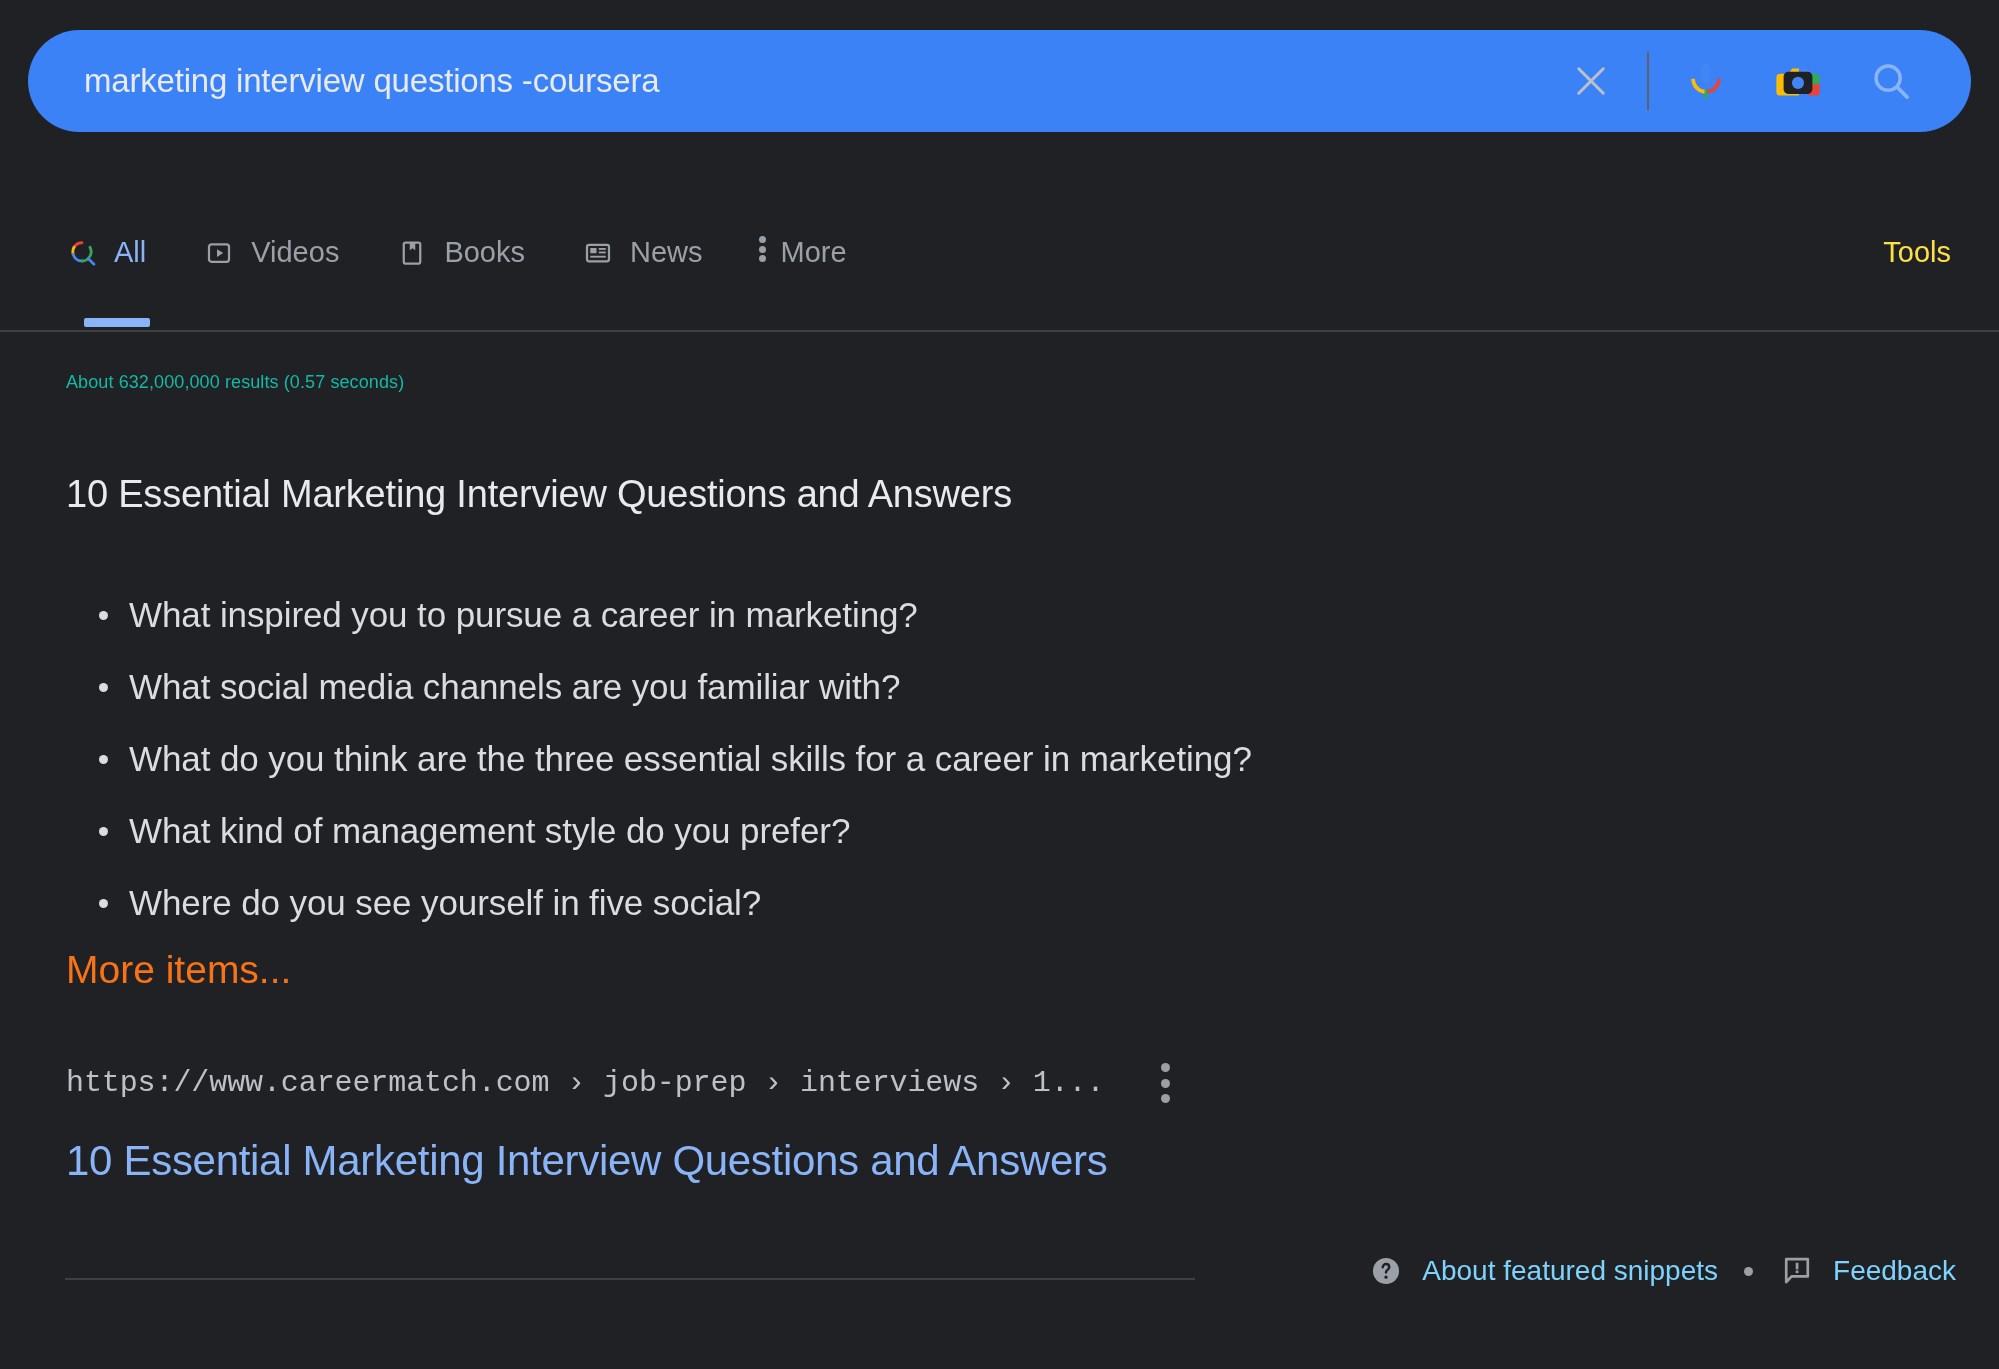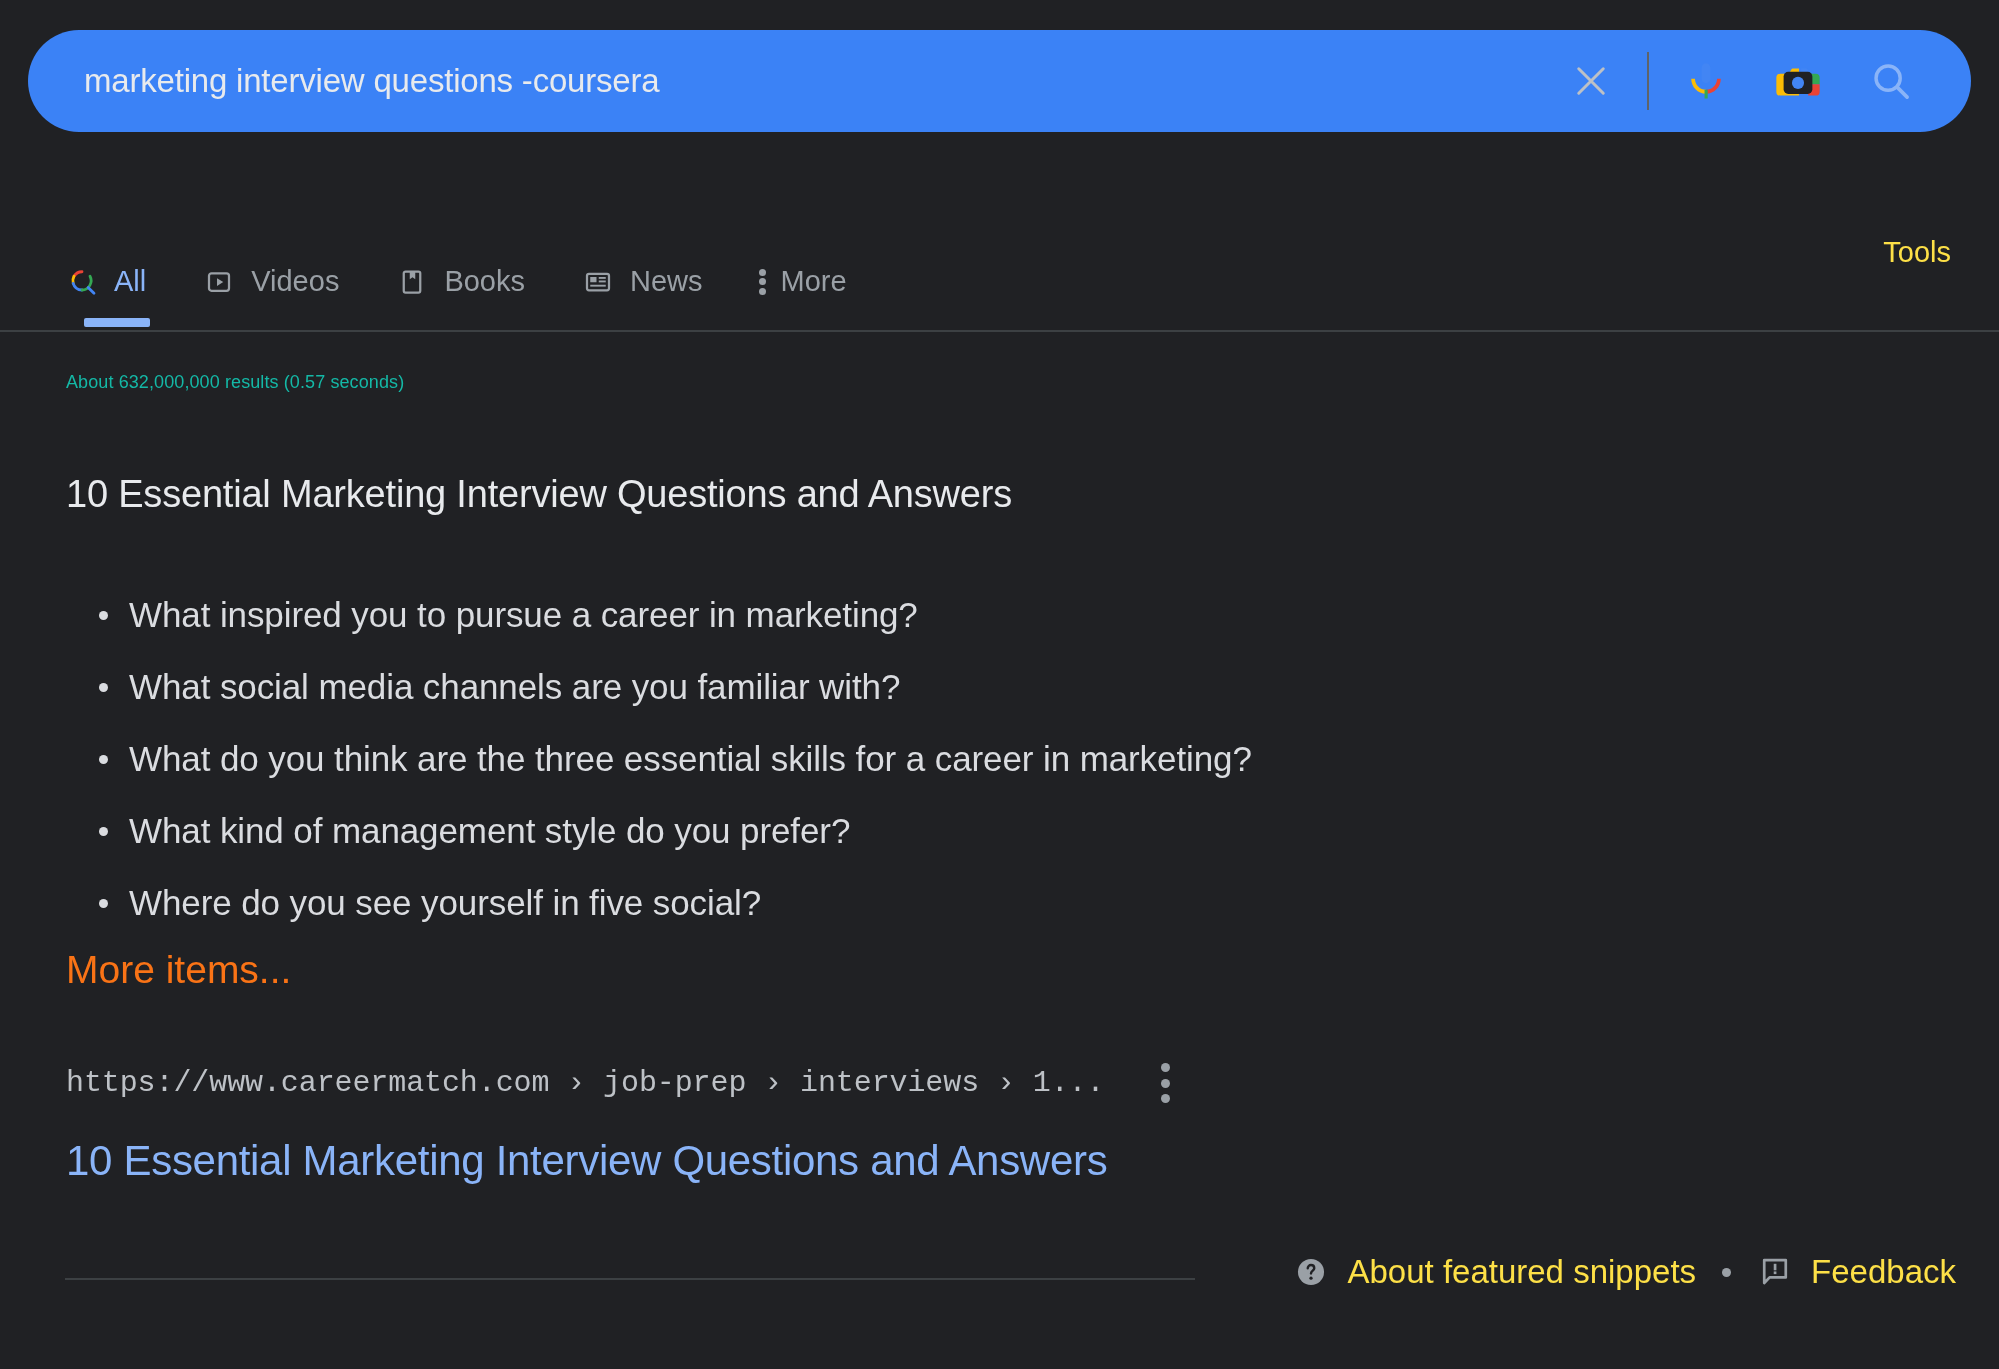--- a/index.html
+++ b/index.html
@@ -40,21 +40,21 @@
   .mic-btn { width: 58px; height: 58px; margin-right: 34px; }
   .lens-btn { width: 58px; height: 58px; margin-right: 36px; }
   .gsearch-btn { width: 56px; height: 56px; }
 
   
   .tabbar {
     position: absolute; left: 0; top: 236px; width: 1999px; height: 95px;
   }
   .tabs-inner { position: absolute; left: 65px; top: 0; display: flex; align-items: center; height: 91px; }
   .tab {
-    display: flex; align-items: center; height: 91px;
+    display: flex; height: 91px;
     margin-right: 56px; cursor: pointer;
     color: #9aa0a6; font-size: 29px; position: relative; white-space: nowrap;
   }
   .tab .t-ico { display: flex; align-items: center; justify-content: center; width: 34px; height: 34px; margin-right: 15px; }
   .tab.active { color: #8ab4f8; }
   .tab.active .tab-underline {
     position: absolute; left: 19px; right: -4px; bottom: 0; height: 9px;
     background: #8ab4f8; border-radius: 2px;
   }
   .tab-more .dots { display: flex; flex-direction: column; justify-content: space-between; height: 26px; width: 8px; margin-right: 14px; }
@@ -106,21 +106,21 @@
   .url-menu i { width: 9px; height: 9px; border-radius: 50%; background: #9aa0a6; display: block; }
   .result-title {
     position: absolute; left: 66px; top: 1137px;
     color: #8ab4f8; font-size: 42px; letter-spacing: -0.3px; cursor: pointer;
   }
 
   
   .footer-rule { position: absolute; left: 65px; top: 1278px; width: 1130px; height: 2px; background: #3c4043; }
   .footer {
     position: absolute; right: 43px; top: 1253px;
-    display: flex; align-items: center; color: #fde047; font-size: 33px;
+    display: flex; align-items: center; color: #7dd3fc; font-size: 28px;
   }
   .footer .f-item { display: flex; align-items: center; cursor: pointer; }
   .footer .f-ico { display: flex; align-items: center; justify-content: center; width: 36px; height: 36px; margin-right: 18px; }
   .footer .f-sep { margin: 0 26px; width: 9px; height: 9px; border-radius: 50%; background: #9aa0a6; display: block; }
 </style>
 </head>
 <body>
 
 <div class="page">
 

